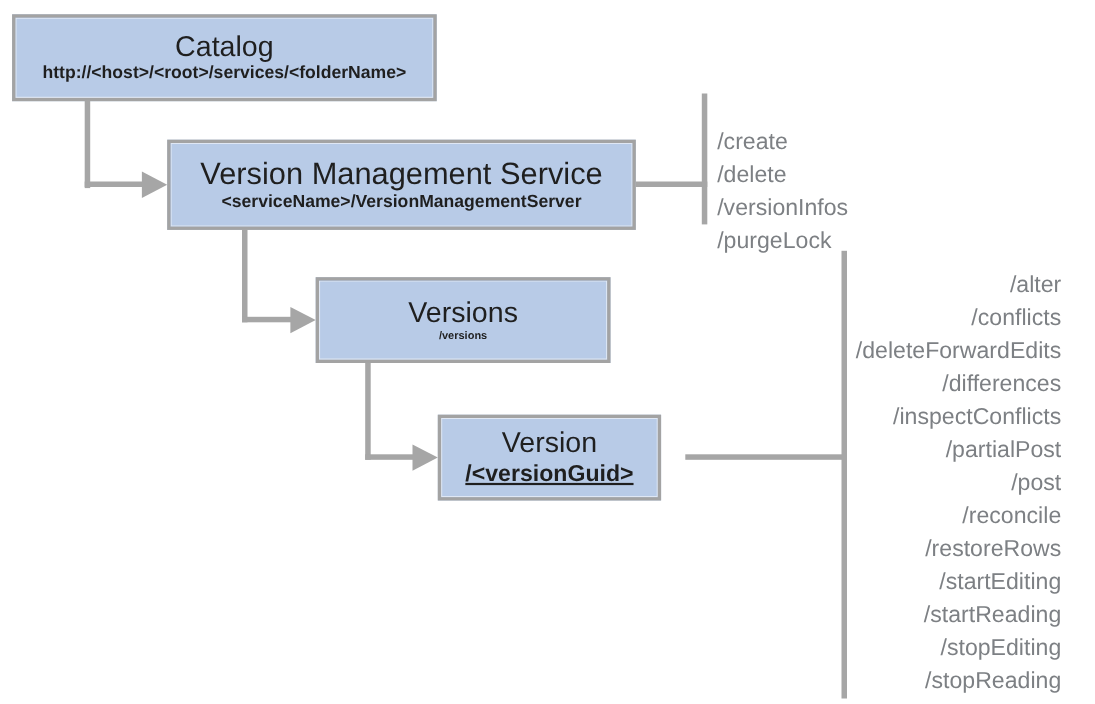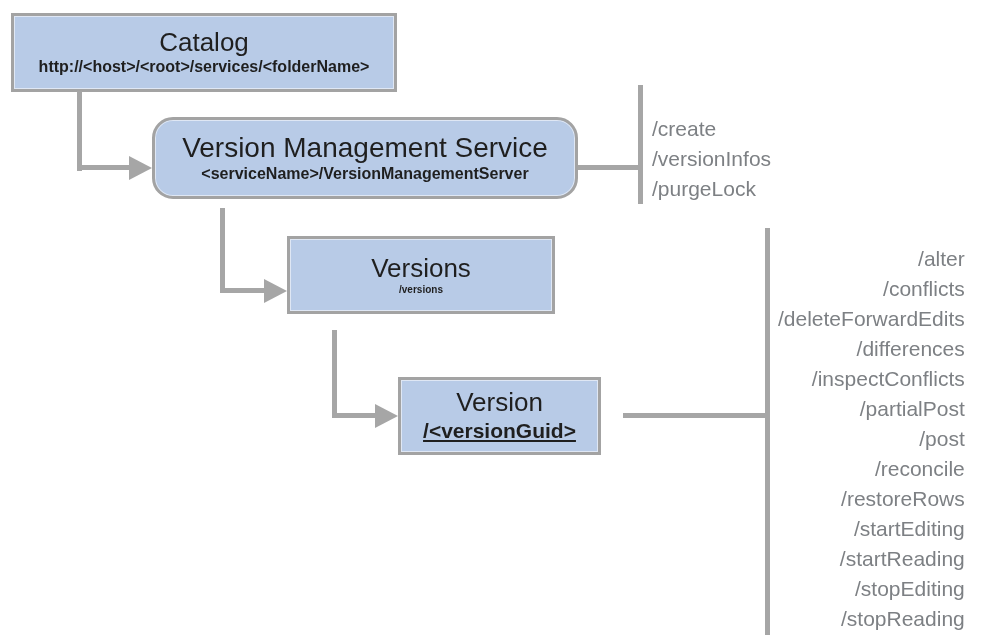--- a/index.html
+++ b/index.html
@@ -35,22 +35,22 @@
     white-space: nowrap;
   }
   .node-subtitle {
     color: var(--title-text, #1f1f1f);
     font-size: 16px;
     font-weight: 600;
     line-height: 1.25;
     white-space: nowrap;
   }
   #node-catalog   { left: 11px;  top: 13px;  width: 386px; height: 79px; }
-  #node-vms       { left: 152px; top: 117px; width: 426px; height: 82px; border-radius: 21px; }
-  #node-versions  { left: 287px; top: 236px; width: 268px; height: 78px; }
+  #node-vms       { left: 152px; top: 127px; width: 426px; height: 82px; }
+  #node-versions  { left: 287px; top: 252px; width: 268px; height: 78px; }
   #node-version   { left: 398px; top: 377px; width: 203px; height: 78px; }
   #node-vms .node-title { font-size: 28px; }
   #node-versions .node-subtitle { font-size: 10px; }
   #node-version  .node-subtitle { font-size: 21px; text-decoration: underline; }
 
   
   .seg {
     position: absolute;
     background: var(--connector, #a6a6a6);
   }
@@ -135,20 +135,21 @@
   <div class="arrow-right" id="c3-a"></div>
 
   <div class="seg" id="c4-h"></div>
   <div class="seg" id="c4-v"></div>
 
   <div class="seg" id="c5-h"></div>
   <div class="seg" id="c5-v"></div>
 
   <div class="ops" id="ops-vms">
       <div class="op-item">/create</div>
+      <div class="op-item">/delete</div>
       <div class="op-item">/versionInfos</div>
       <div class="op-item">/purgeLock</div>
     </div>
   <div class="ops" id="ops-version">
       <div class="op-item">/alter</div>
       <div class="op-item">/conflicts</div>
       <div class="op-item">/deleteForwardEdits</div>
       <div class="op-item">/differences</div>
       <div class="op-item">/inspectConflicts</div>
       <div class="op-item">/partialPost</div>

